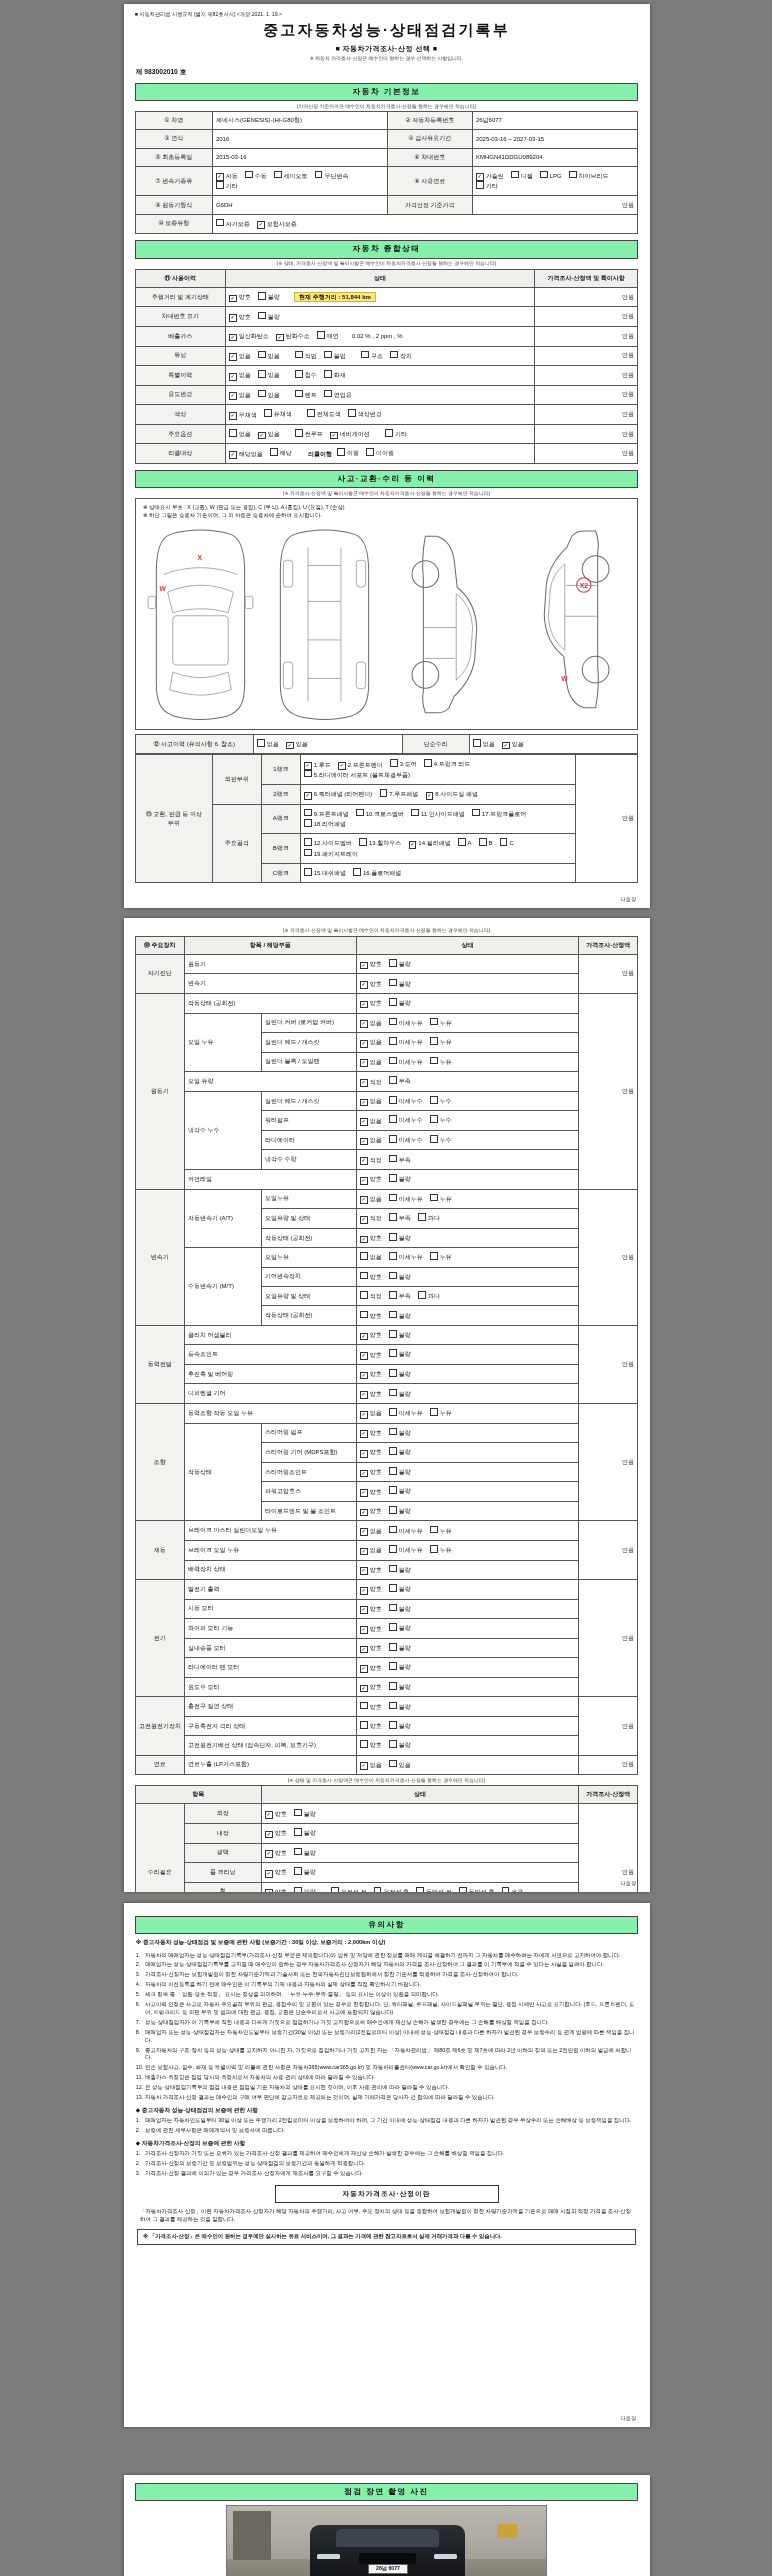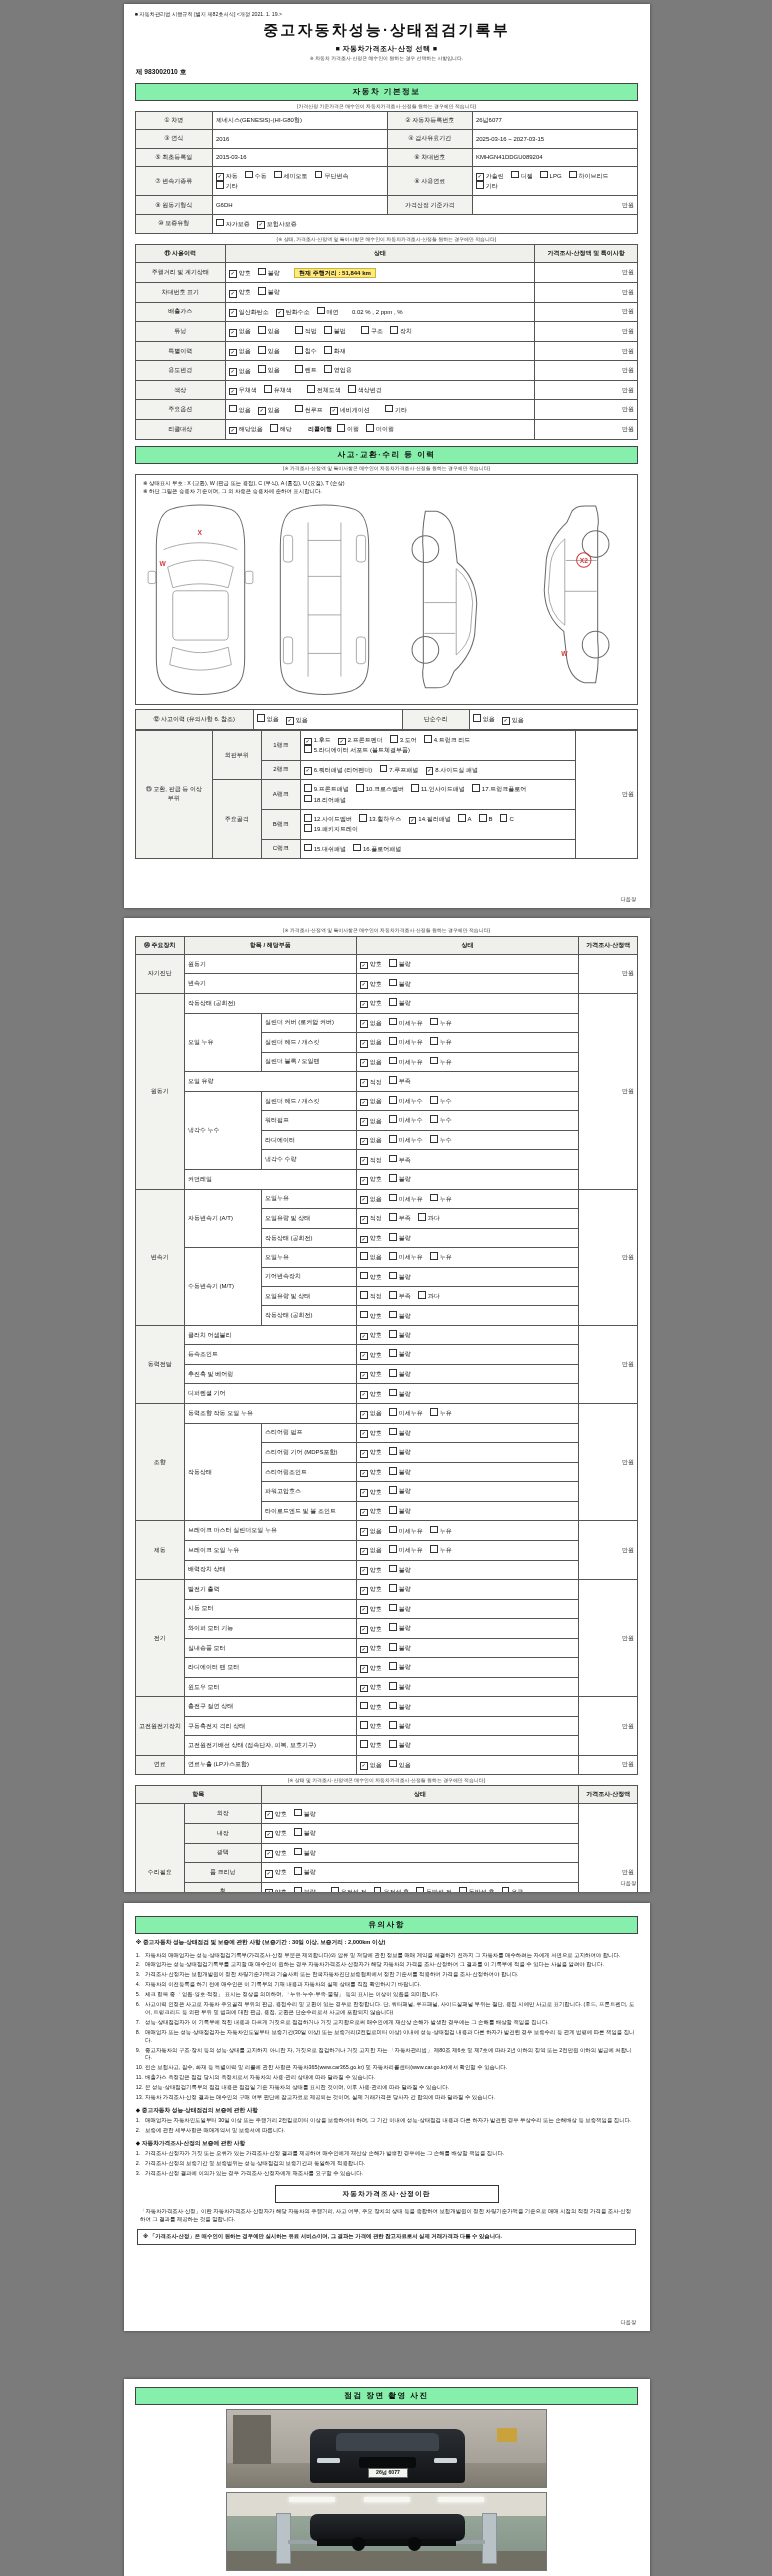--- a/index.html
+++ b/index.html
@@ -9,21 +9,21 @@
     font-family:"Liberation Sans","DejaVu Sans",sans-serif;
     color:#111;
   }
   .page{
     width:526px;margin:0 auto 10.3px auto;background:#ffffff;
     box-sizing:border-box;padding:7.2px 11.3px;position:relative;overflow:hidden;
     box-shadow:0 0 3.1px rgba(0,0,0,.45);
   }
   .p1{height:904px;margin-top:4.1px;}
   .p2{height:974px;}
-  .p3{height:428px;}
+  .p3{height:524px;}
   .p4{height:232px;margin-top:48px;}
 
   .form-ref{font-size:5.2px;color:#222;}
   .title{text-align:center;font-size:15px;font-weight:bold;letter-spacing:2.1px;margin-top:3.1px;}
   .subtitle{text-align:center;font-size:7px;font-weight:bold;margin-top:3.6px;letter-spacing:0.5px;}
   .subnote{text-align:center;font-size:4.9px;color:#333;margin-top:1.5px;}
   .docno{font-size:6.7px;font-weight:bold;margin:6.2px 0 2.1px 1px;}
 
   .bar{
     background:#86efac;border:0.5px solid #444;text-align:center;
@@ -169,20 +169,21 @@
       <td class="lbl">가격산정 기준가격</td>
       <td class="price">만원</td>
     </tr>
     <tr>
       <td class="lbl">⑩ 보증유형</td>
       <td class="val" colspan="3"><span class="cb"><span class="box"></span><span class="cbl">자가보증</span></span><span class="cb"><span class="box on">✓</span><span class="cbl">보험사보증</span></span></td>
     </tr>
   </tbody>
     </table>
 
+  <div class="bar">자동차 종합상태</div>
   <div class="note-line">(※ 상태, 가격조사·산정액 및 특이사항은 매수인이 자동차가격조사·산정을 원하는 경우에만 적습니다)</div>
   <table class="t overall-t">
     <colgroup>
         <col style="width:90px">
         <col>
         <col style="width:103px">
       </colgroup>
     <tbody>
         <tr>
       <th>⑪ 사용이력</th>

